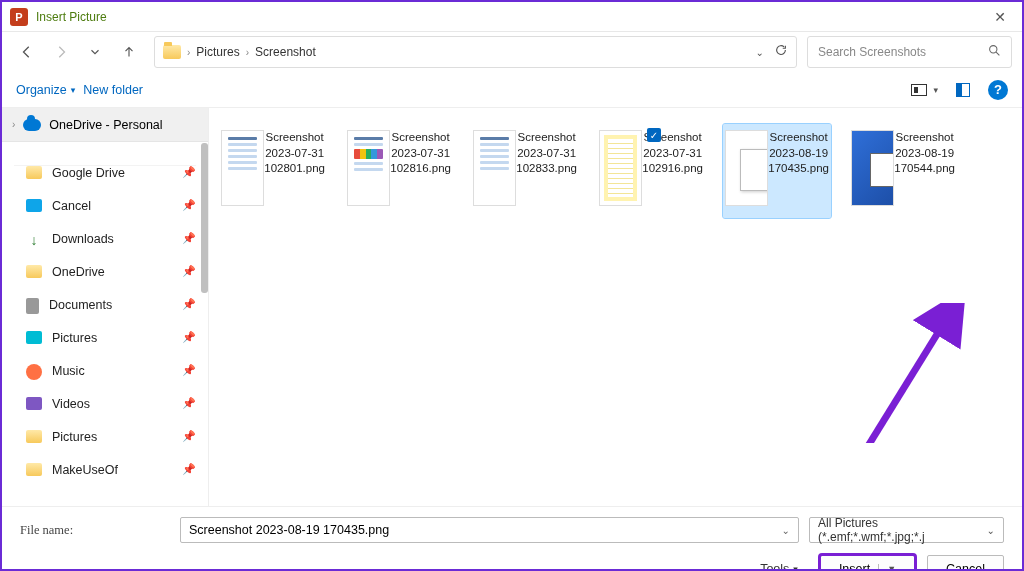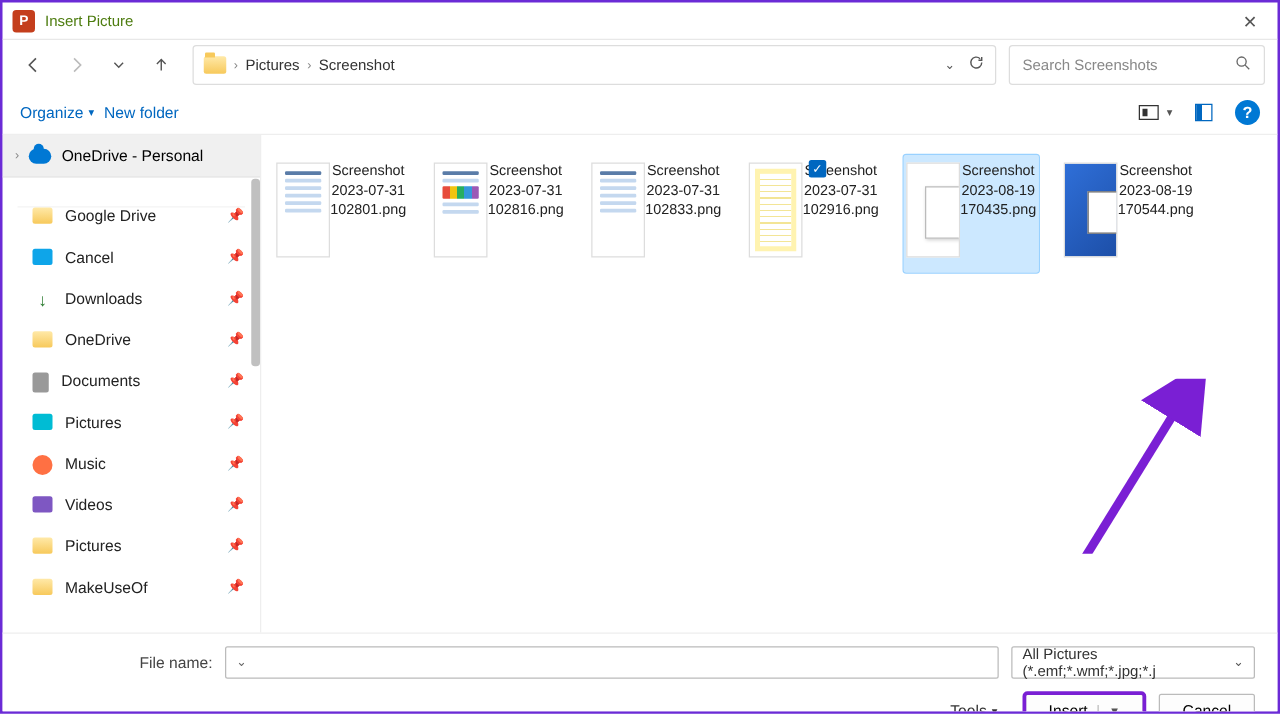--- a/index.html
+++ b/index.html
@@ -55,21 +55,21 @@
 .thumb.t2 .lines div:nth-child(3){height:10px;background:linear-gradient(90deg,#e74c3c 20%,#f1c40f 20% 40%,#27ae60 40% 60%,#3498db 60% 80%,#9b59b6 80%);}
 .thumb.t4 { padding:4px;}
 .thumb.t4 .inner{height:100%;border:4px solid #fff3b0;background:repeating-linear-gradient(#fff,#fff 4px,#f3e596 4px,#f3e596 5px);}
 .thumb.t5 .win{position:absolute;left:14px;top:18px;width:62px;height:42px;border:1px solid #bbb;background:#fff;box-shadow:1px 1px 3px rgba(0,0,0,.2);}
 .thumb.t6 { background:linear-gradient(135deg,#2f6fd8,#1d4fa8);}
 .thumb.t6 .win{position:absolute;left:18px;top:22px;width:56px;height:34px;background:#fff;border:1px solid #666;}
 .fname { font-size:11.5px; text-align:center; line-height:1.35; color:#222;}
 .arrow-annot { position:absolute; left:560px; top:195px; width:200px; height:140px; pointer-events:none;}
 .footer { padding: 10px 18px; background:#fff; border-top:1px solid #eee;}
 .fn-row { display:flex; align-items:center; gap:10px; margin-bottom:12px;}
-.fn-row .lbl { width:150px; text-align:right; font-size:12.5px; color:#444;}
+.fn-row .lbl { width:150px; font-size:12.5px; color:#444;font-family:Liberation Serif, serif;}
 .fn-input { flex:1; height:26px; border:1px solid #bbb; border-radius:2px; padding:0 8px; font-size:12.5px; display:flex; align-items:center; justify-content:space-between;}
 .fn-input .dd { color:#666; font-size:10px;}
 .ft-select { width:195px; height:26px; border:1px solid #bbb; border-radius:2px; padding:0 8px; font-size:12px; display:flex; align-items:center; justify-content:space-between; color:#333;}
 .btn-row { display:flex; justify-content:flex-end; align-items:center; gap:12px;}
 .tools { font-size:12.5px; color:#333; margin-right:10px; display:flex; align-items:center; gap:4px;}
 .btn { height:28px; padding:0 18px; border:1px solid #bbb; background:#fdfdfd; font-size:12.5px; border-radius:2px; display:flex; align-items:center; gap:8px;}
 .btn.insert-hl { outline:3px solid #7a1fd4; outline-offset:-1px;}
 .btn .dd-split { border-left:1px solid #bbb; padding-left:8px; font-size:9px; color:#555;}
 </style>
 </head>
@@ -271,20 +271,21 @@
         </defs>
       <line x1="70" y1="190" x2="175" y2="20" stroke="#7a1fd4" stroke-width="7" marker-end="url(#ah)"></line>
     </svg>
   </div>
 </div>
 
 <div class="footer">
   <div class="fn-row">
     <div class="lbl">File name:</div>
     <div class="fn-input">
+      <span>Screenshot 2023-08-19 170435.png</span>
       <span class="dd">⌄</span>
     </div>
     <div class="ft-select">
       <span>All Pictures (*.emf;*.wmf;*.jpg;*.j</span>
       <span style="font-size:10px;color:#555">⌄</span>
     </div>
   </div>
   <div class="btn-row">
     <div class="tools">
         <span>Tools</span>

